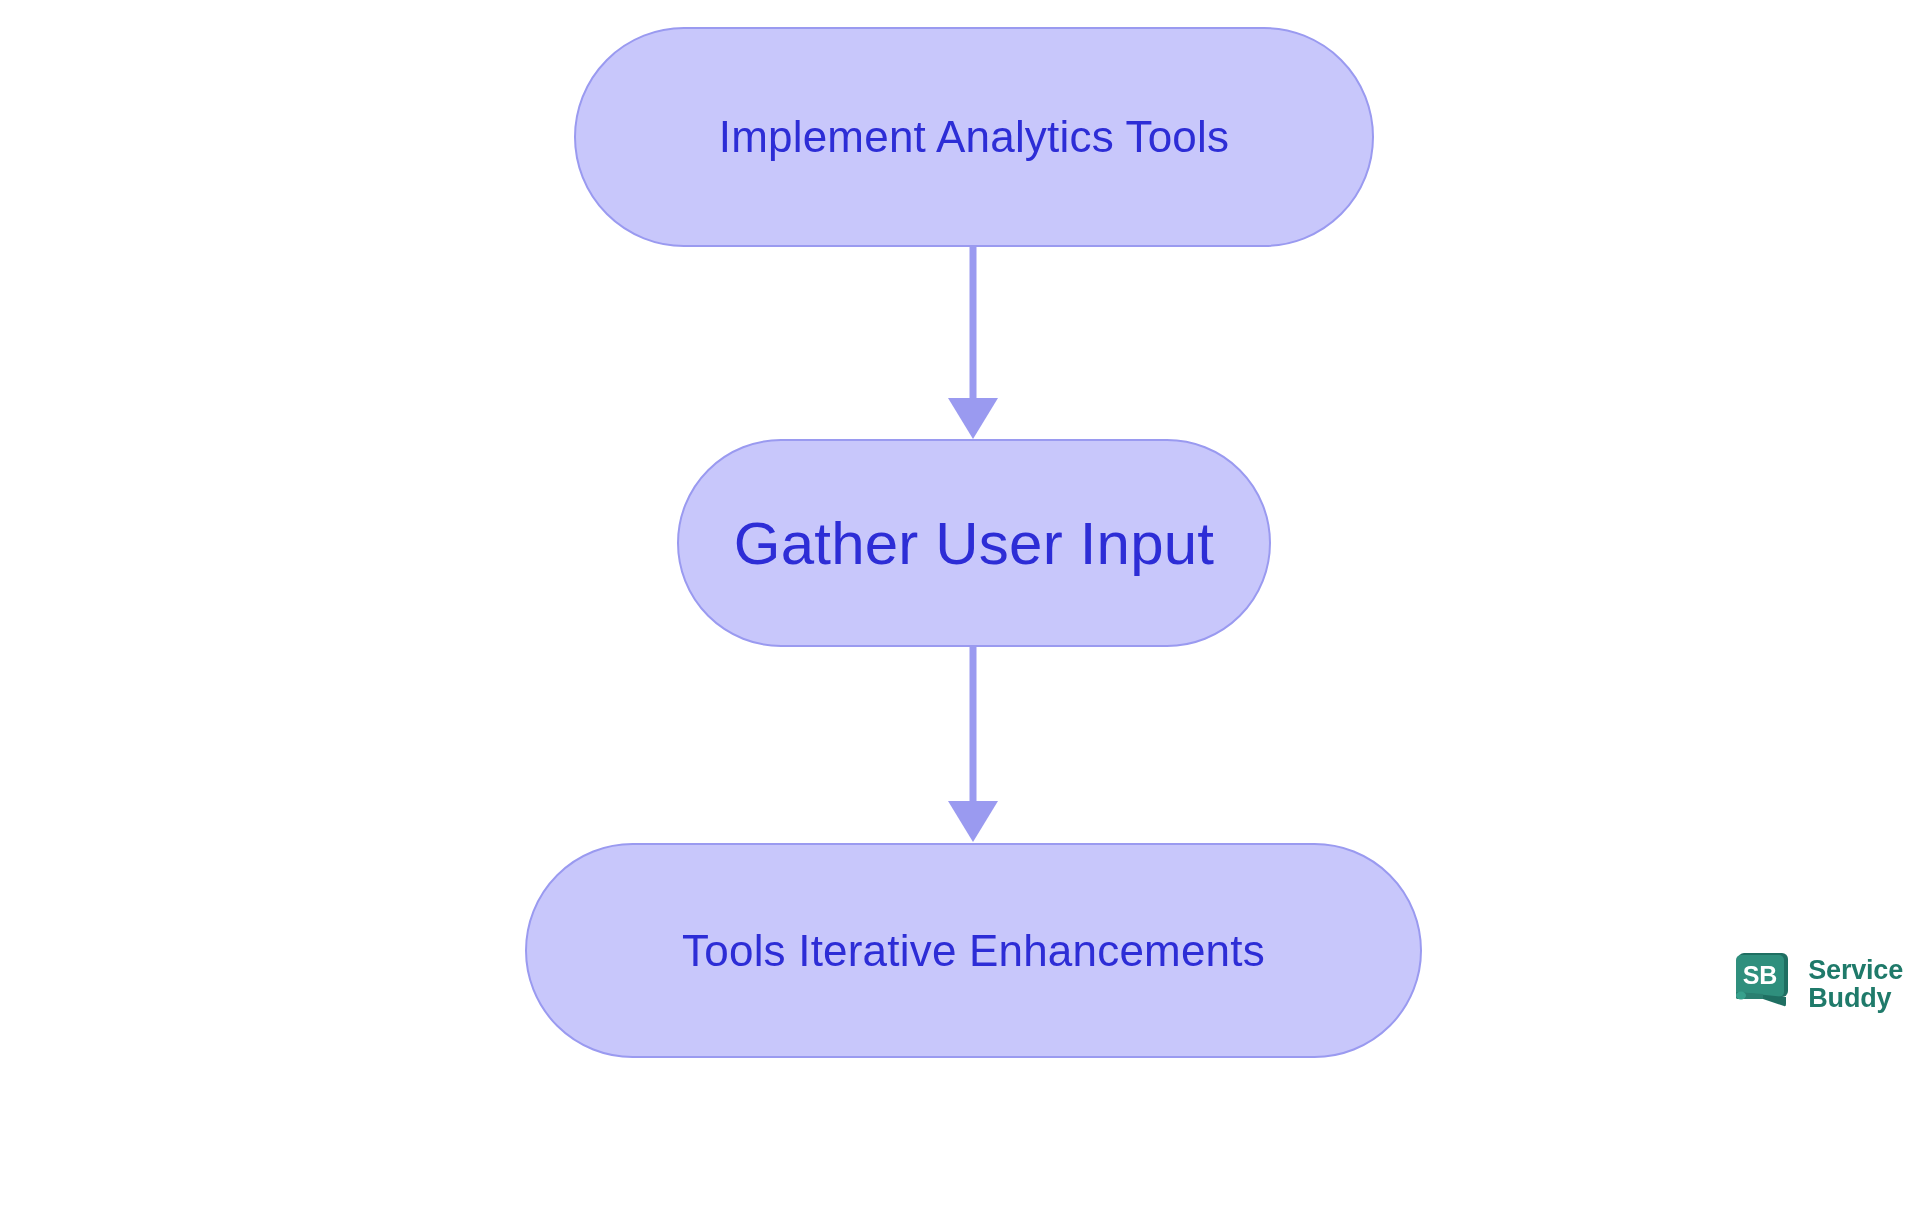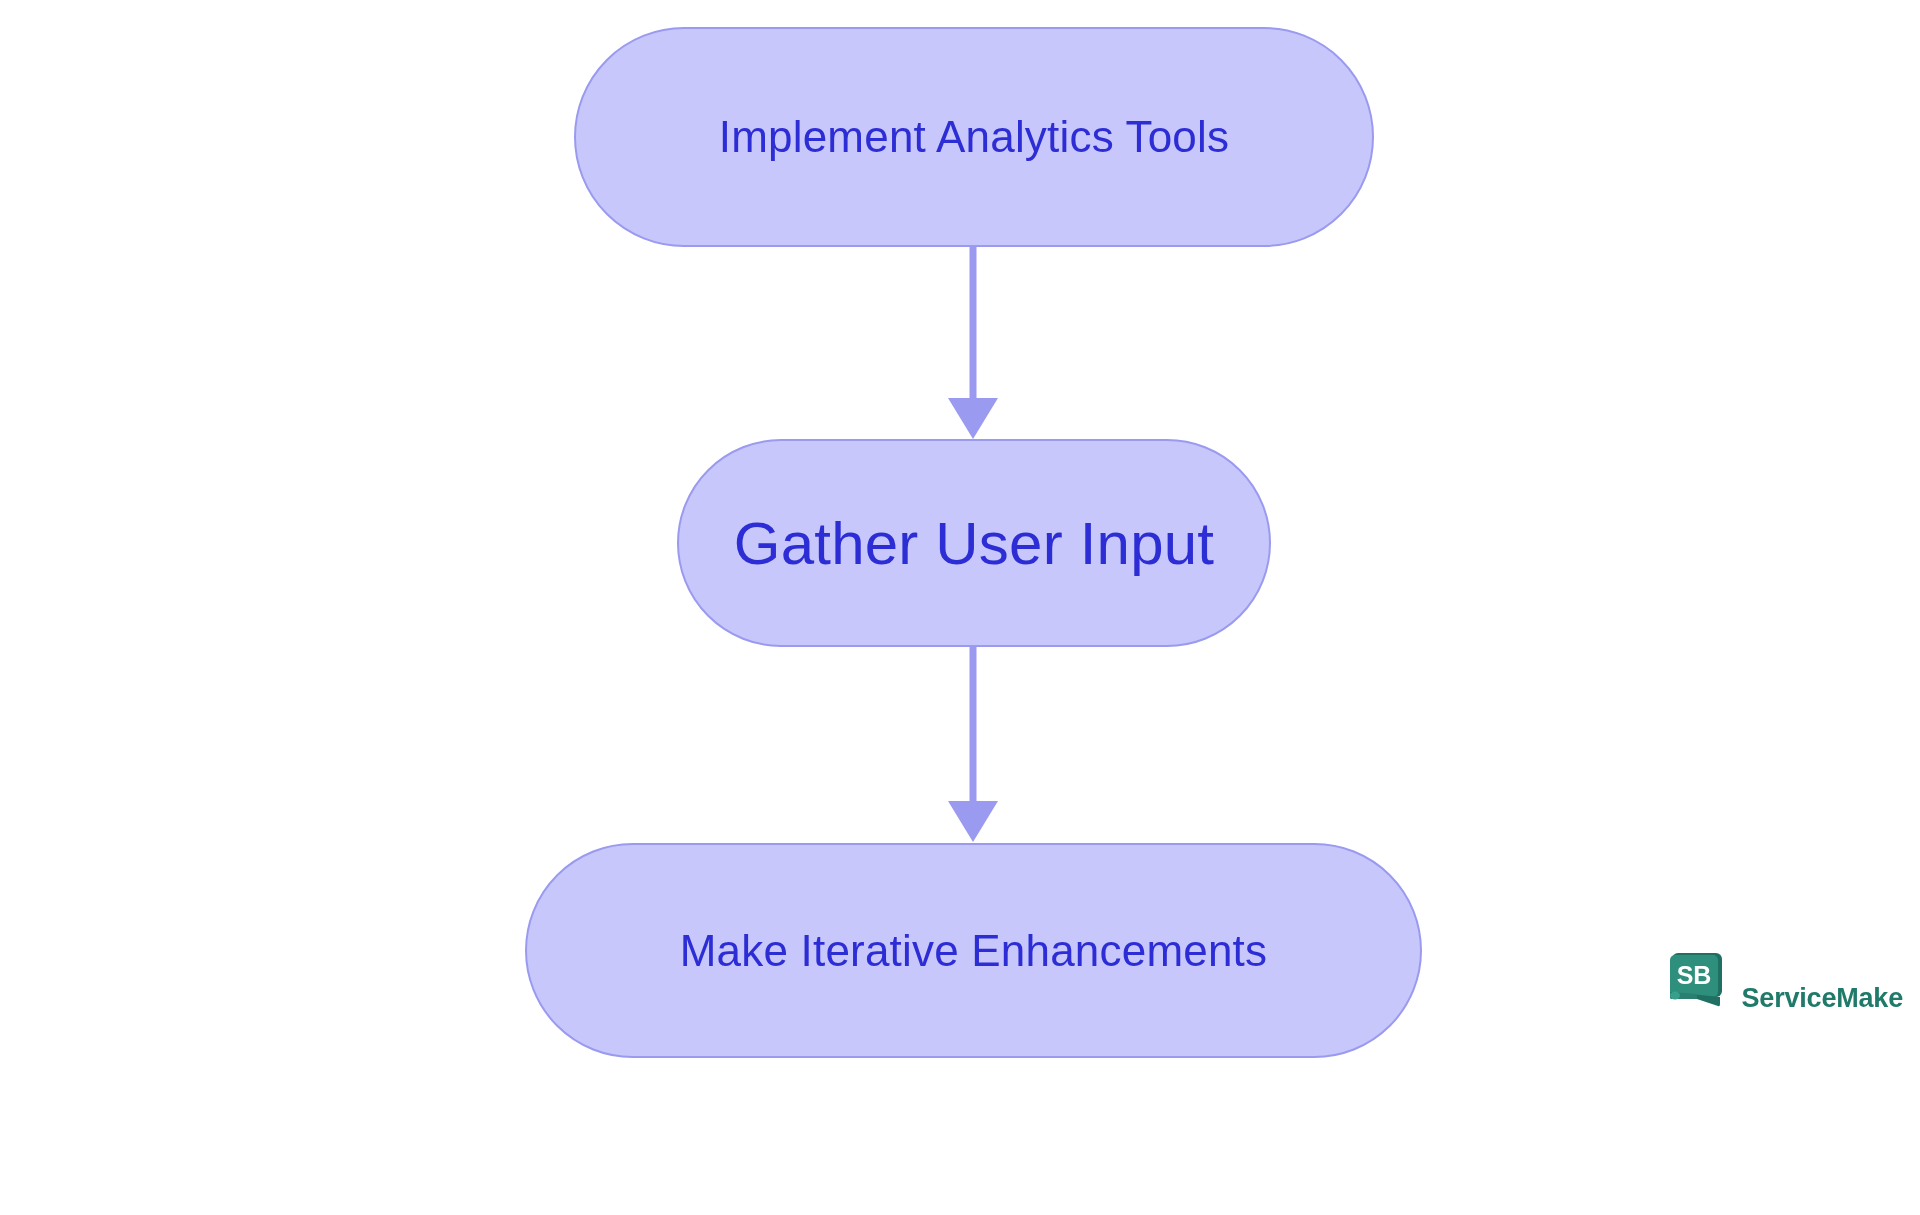--- a/index.html
+++ b/index.html
@@ -83,20 +83,21 @@
     gap: 11px;
   }
   .logo-mark {
     position: relative;
     width: 64px;
     height: 64px;
     flex: 0 0 auto;
   }
   .logo-wordmark {
     display: flex;
+    flex-direction: column;
     line-height: 1.04;
     font-weight: bold;
     font-size: 27px;
     color: #1f7a6a;
     letter-spacing: -0.2px;
   }
 </style>
 </head>
 <body>
 
@@ -115,33 +116,33 @@
 
   <div class="node" id="node-implement-analytics-tools">
     <span>Implement Analytics Tools</span>
   </div>
 
   <div class="node" id="node-gather-user-input">
     <span>Gather User Input</span>
   </div>
 
   <div class="node" id="node-make-iterative-enhancements">
-    <span>Make Iterative Enhancements</span>
+    <span>Tools Iterative Enhancements</span>
   </div>
 
   <div id="brand-logo">
     <div class="logo-mark">
       <svg viewBox="0 0 64 64" width="64" height="64" xmlns="http://www.w3.org/2000/svg">
         <rect x="5" y="5" width="50" height="44" rx="6" ry="6" fill="#1f6f62"></rect>
         <rect x="3" y="7" width="48" height="42" rx="5" ry="5" fill="#2f8f7d"></rect>
         <path d="M3 44 L3 49 Q3 51 5 51 L30 51 L51 58 Q53 59 53 56 L53 49 Z" fill="#1f6f62"></path>
         <path d="M3 44 L3 49 Q3 51 5 51 L30 51 L30 46 Z" fill="#2a7f70"></path>
         <ellipse cx="8" cy="47.5" rx="5" ry="4" fill="#37a08c"></ellipse>
         <text x="27" y="36" font-family="'Liberation Sans', sans-serif" font-size="25" font-weight="bold" fill="#ffffff" text-anchor="middle">SB</text>
       </svg>
     </div>
     <div class="logo-wordmark">
       <span>Service</span>
-      <span>Make</span>
+      <span>Buddy</span>
     </div>
   </div>
 
 </div>
 
 </body></html>

